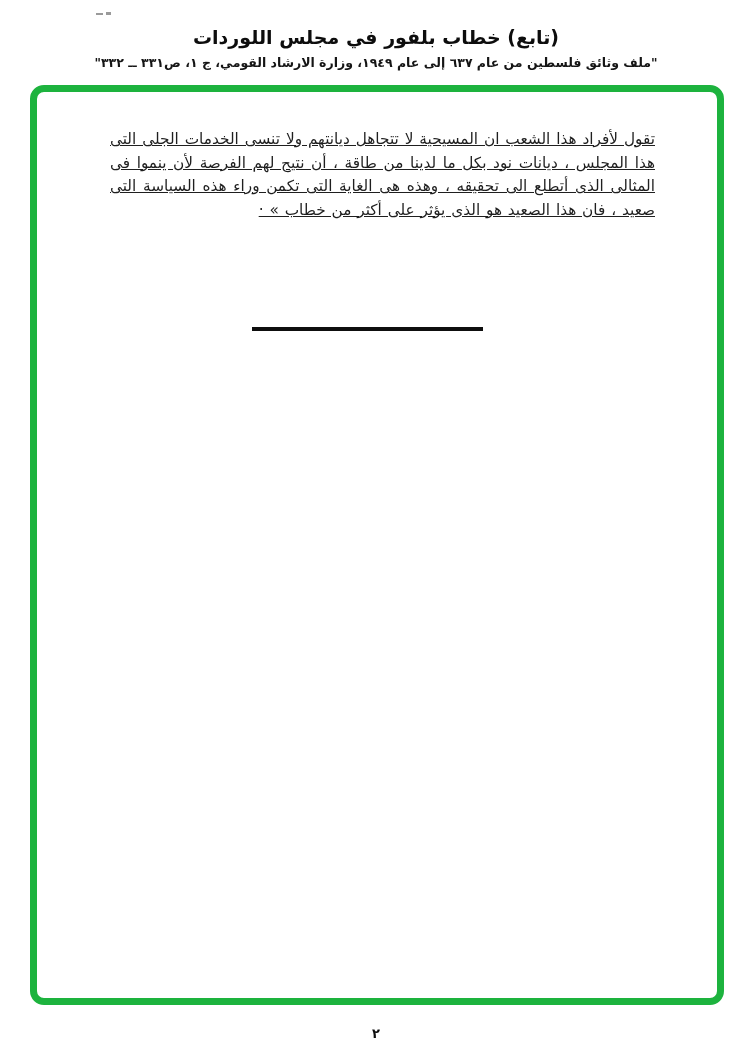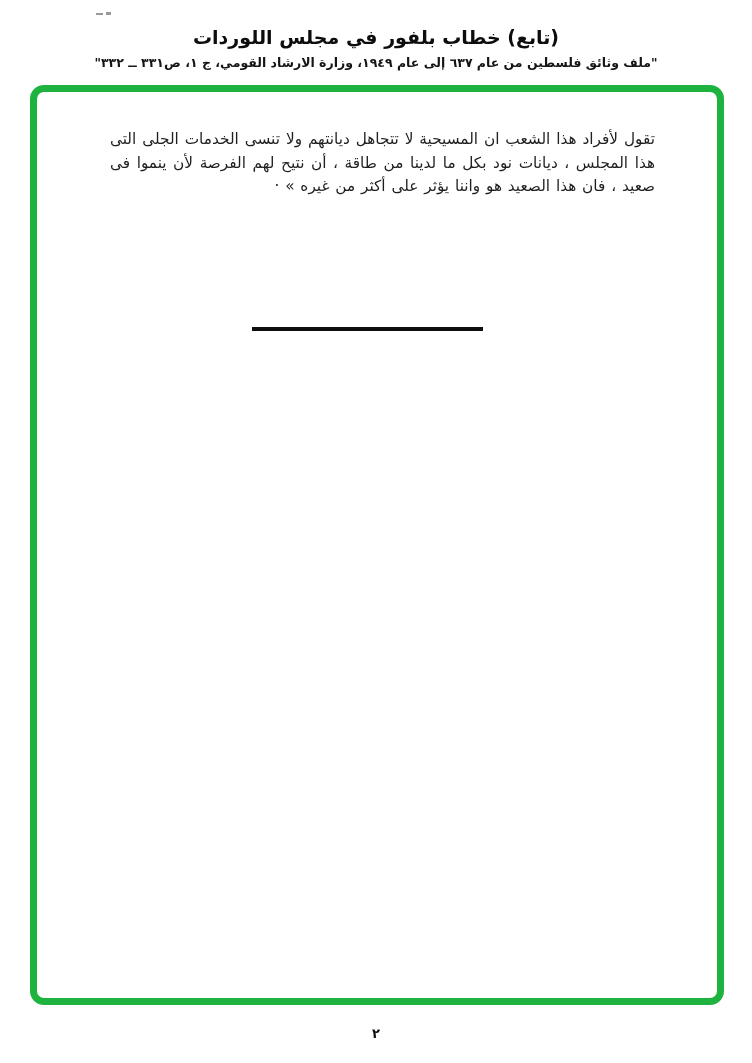--- a/index.html
+++ b/index.html
@@ -50,20 +50,21 @@
     background: #ffffff;
   }
 
   
   .doc-paragraph {
     position: absolute;
     left: 110px; top: 128px;
     width: 545px;
     direction: rtl;
     color: #1f1f1f;
+    text-decoration: underline;
   }
   .para-line {
     font-size: 15.3px;
     line-height: 23.5px;
     white-space: normal;
     text-align: justify;
     text-align-last: justify;
     word-spacing: 1px;
   }
   .para-line.last {
@@ -99,20 +100,21 @@
 
   <div class="doc-title">(تابع) خطاب بلفور في مجلس اللوردات</div>
 
   <div class="doc-citation">"ملف وثائق فلسطين من عام ٦٣٧ إلى عام ١٩٤٩، وزارة الارشاد القومي، ج ١، ص٣٣١ ــ ٣٣٢"</div>
 
   <div class="doc-frame"></div>
 
   <div class="doc-paragraph">
     <div class="para-line">تقول لأفراد هذا الشعب ان المسيحية لا تتجاهل ديانتهم ولا تنسى الخدمات الجلى التى</div>
     <div class="para-line">هذا المجلس ، ديانات نود بكل ما لدينا من طاقة ، أن نتيح لهم الفرصة لأن ينموا فى</div>
-    <div class="para-line last">صعيد ، فان هذا الصعيد هو واننا يؤثر على أكثر من غيره » ·</div>
+    <div class="para-line">المثالى الذى أتطلع الى تحقيقه ، وهذه هى الغاية التى تكمن وراء هذه السياسة التى</div>
+    <div class="para-line last">صعيد ، فان هذا الصعيد هو الذى يؤثر على أكثر من خطاب » ·</div>
   </div>
 
   <div class="end-rule"></div>
 
   <div class="page-number">٢</div>
 
 </div>
 
 </body></html>

